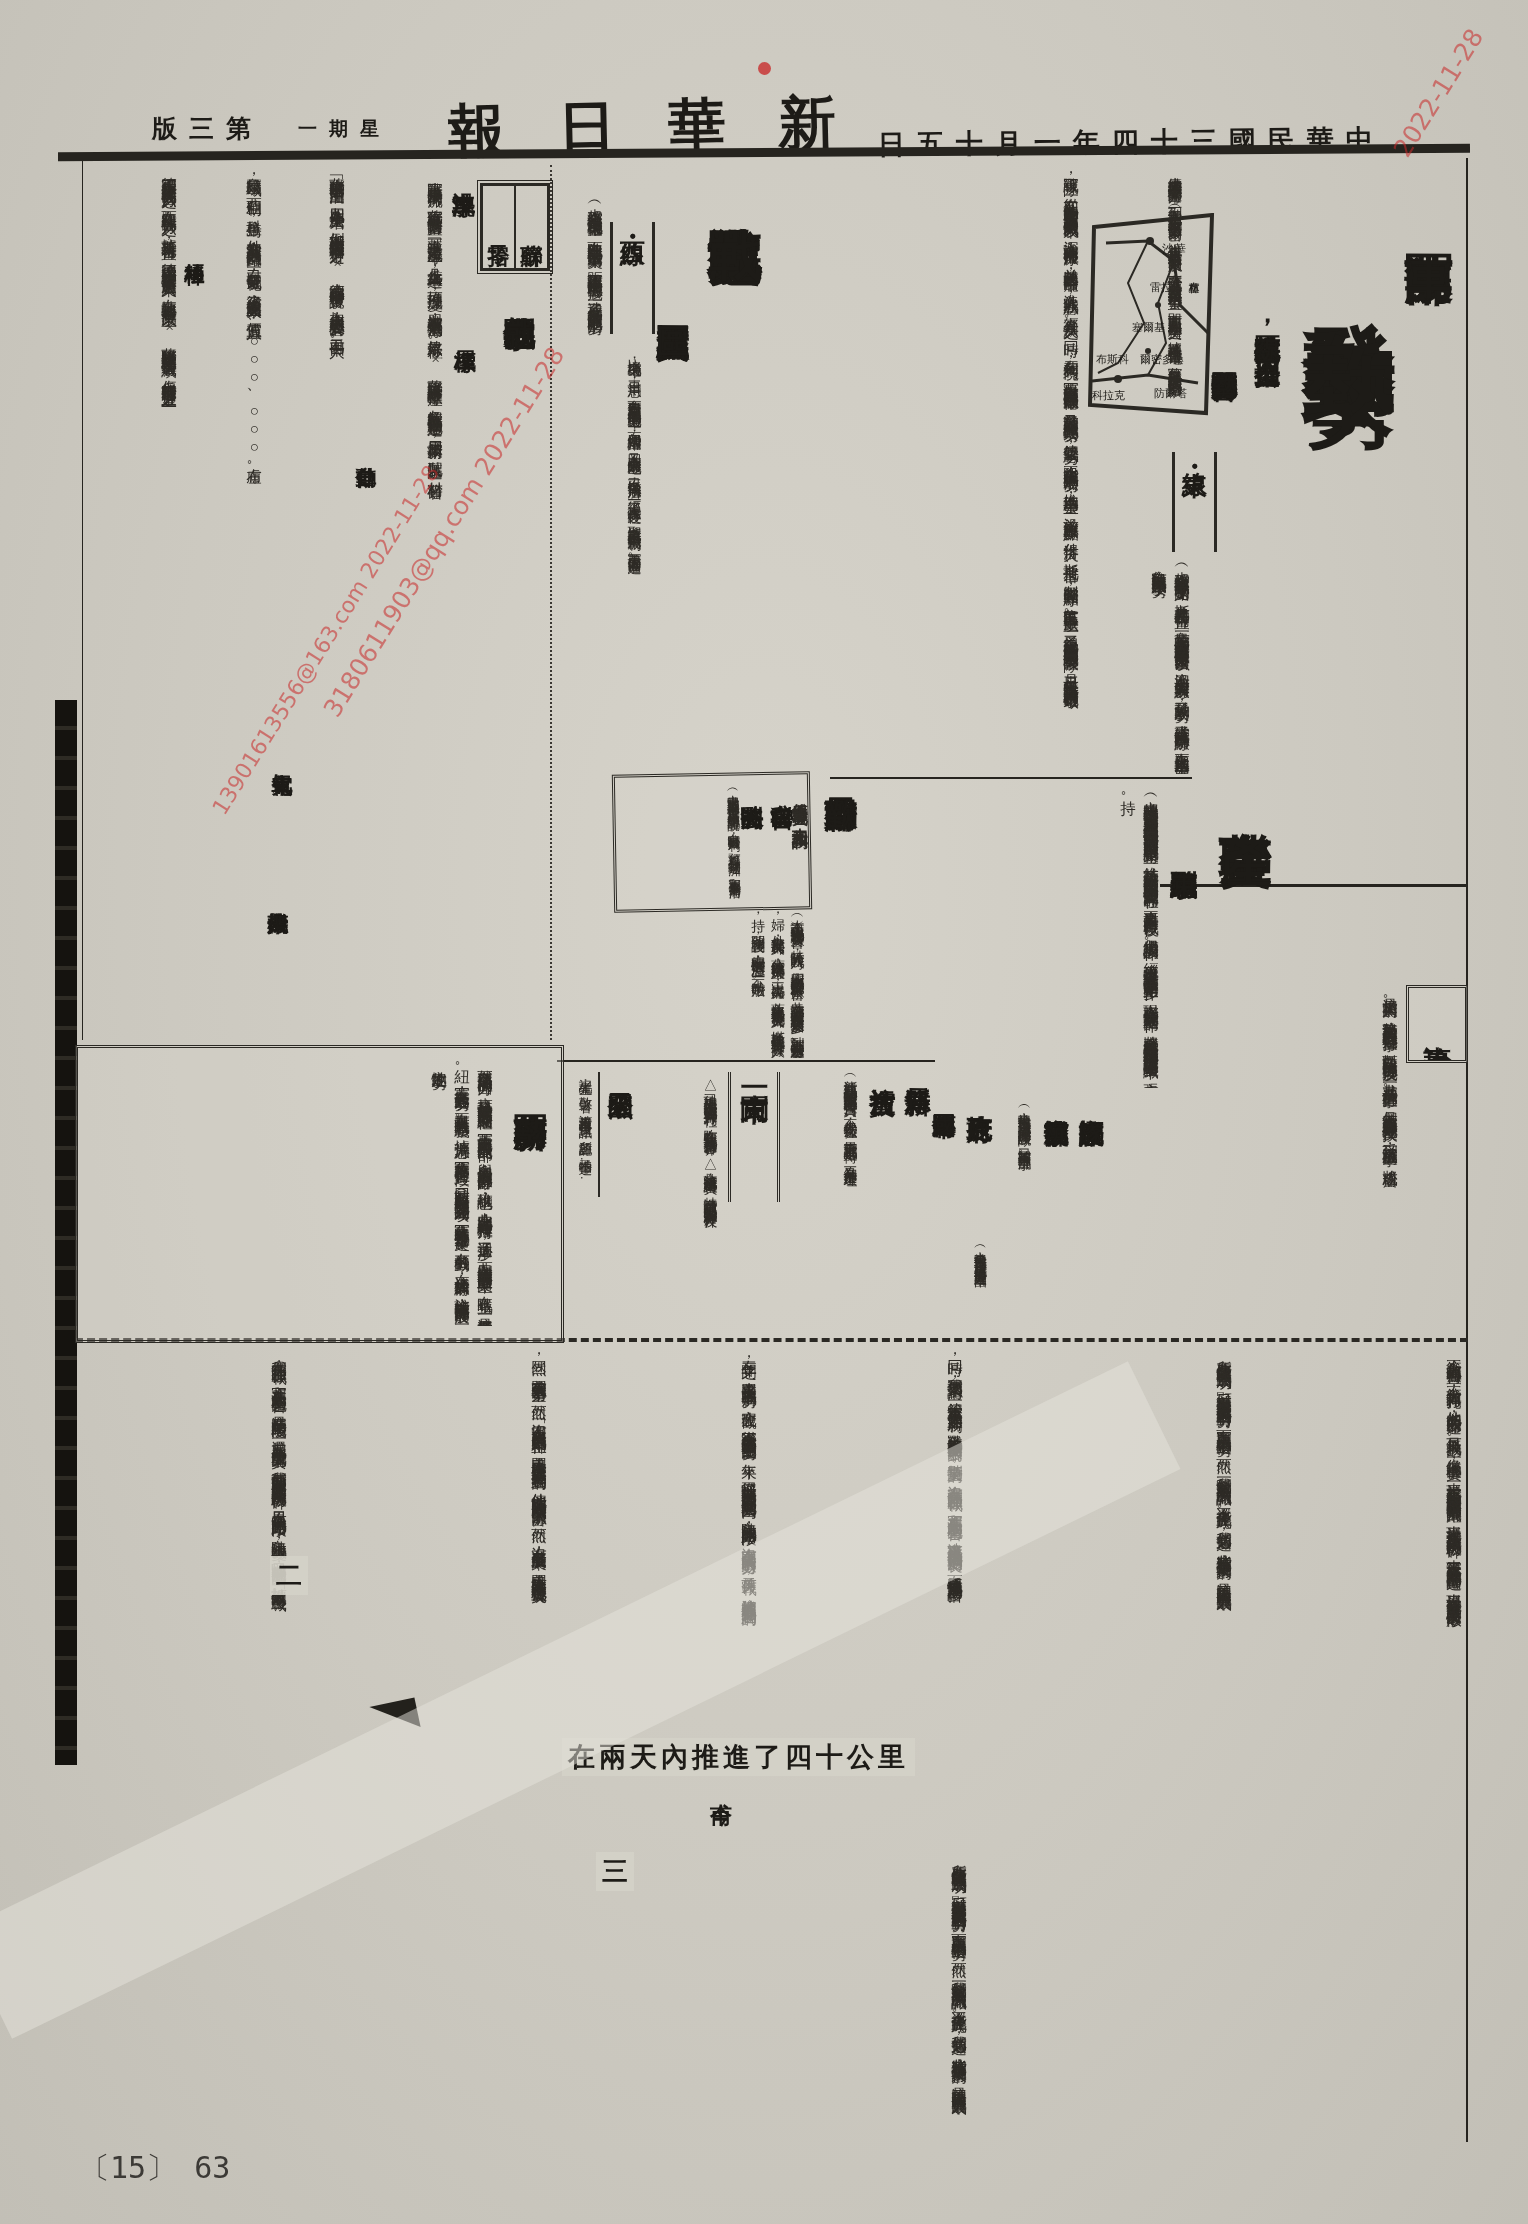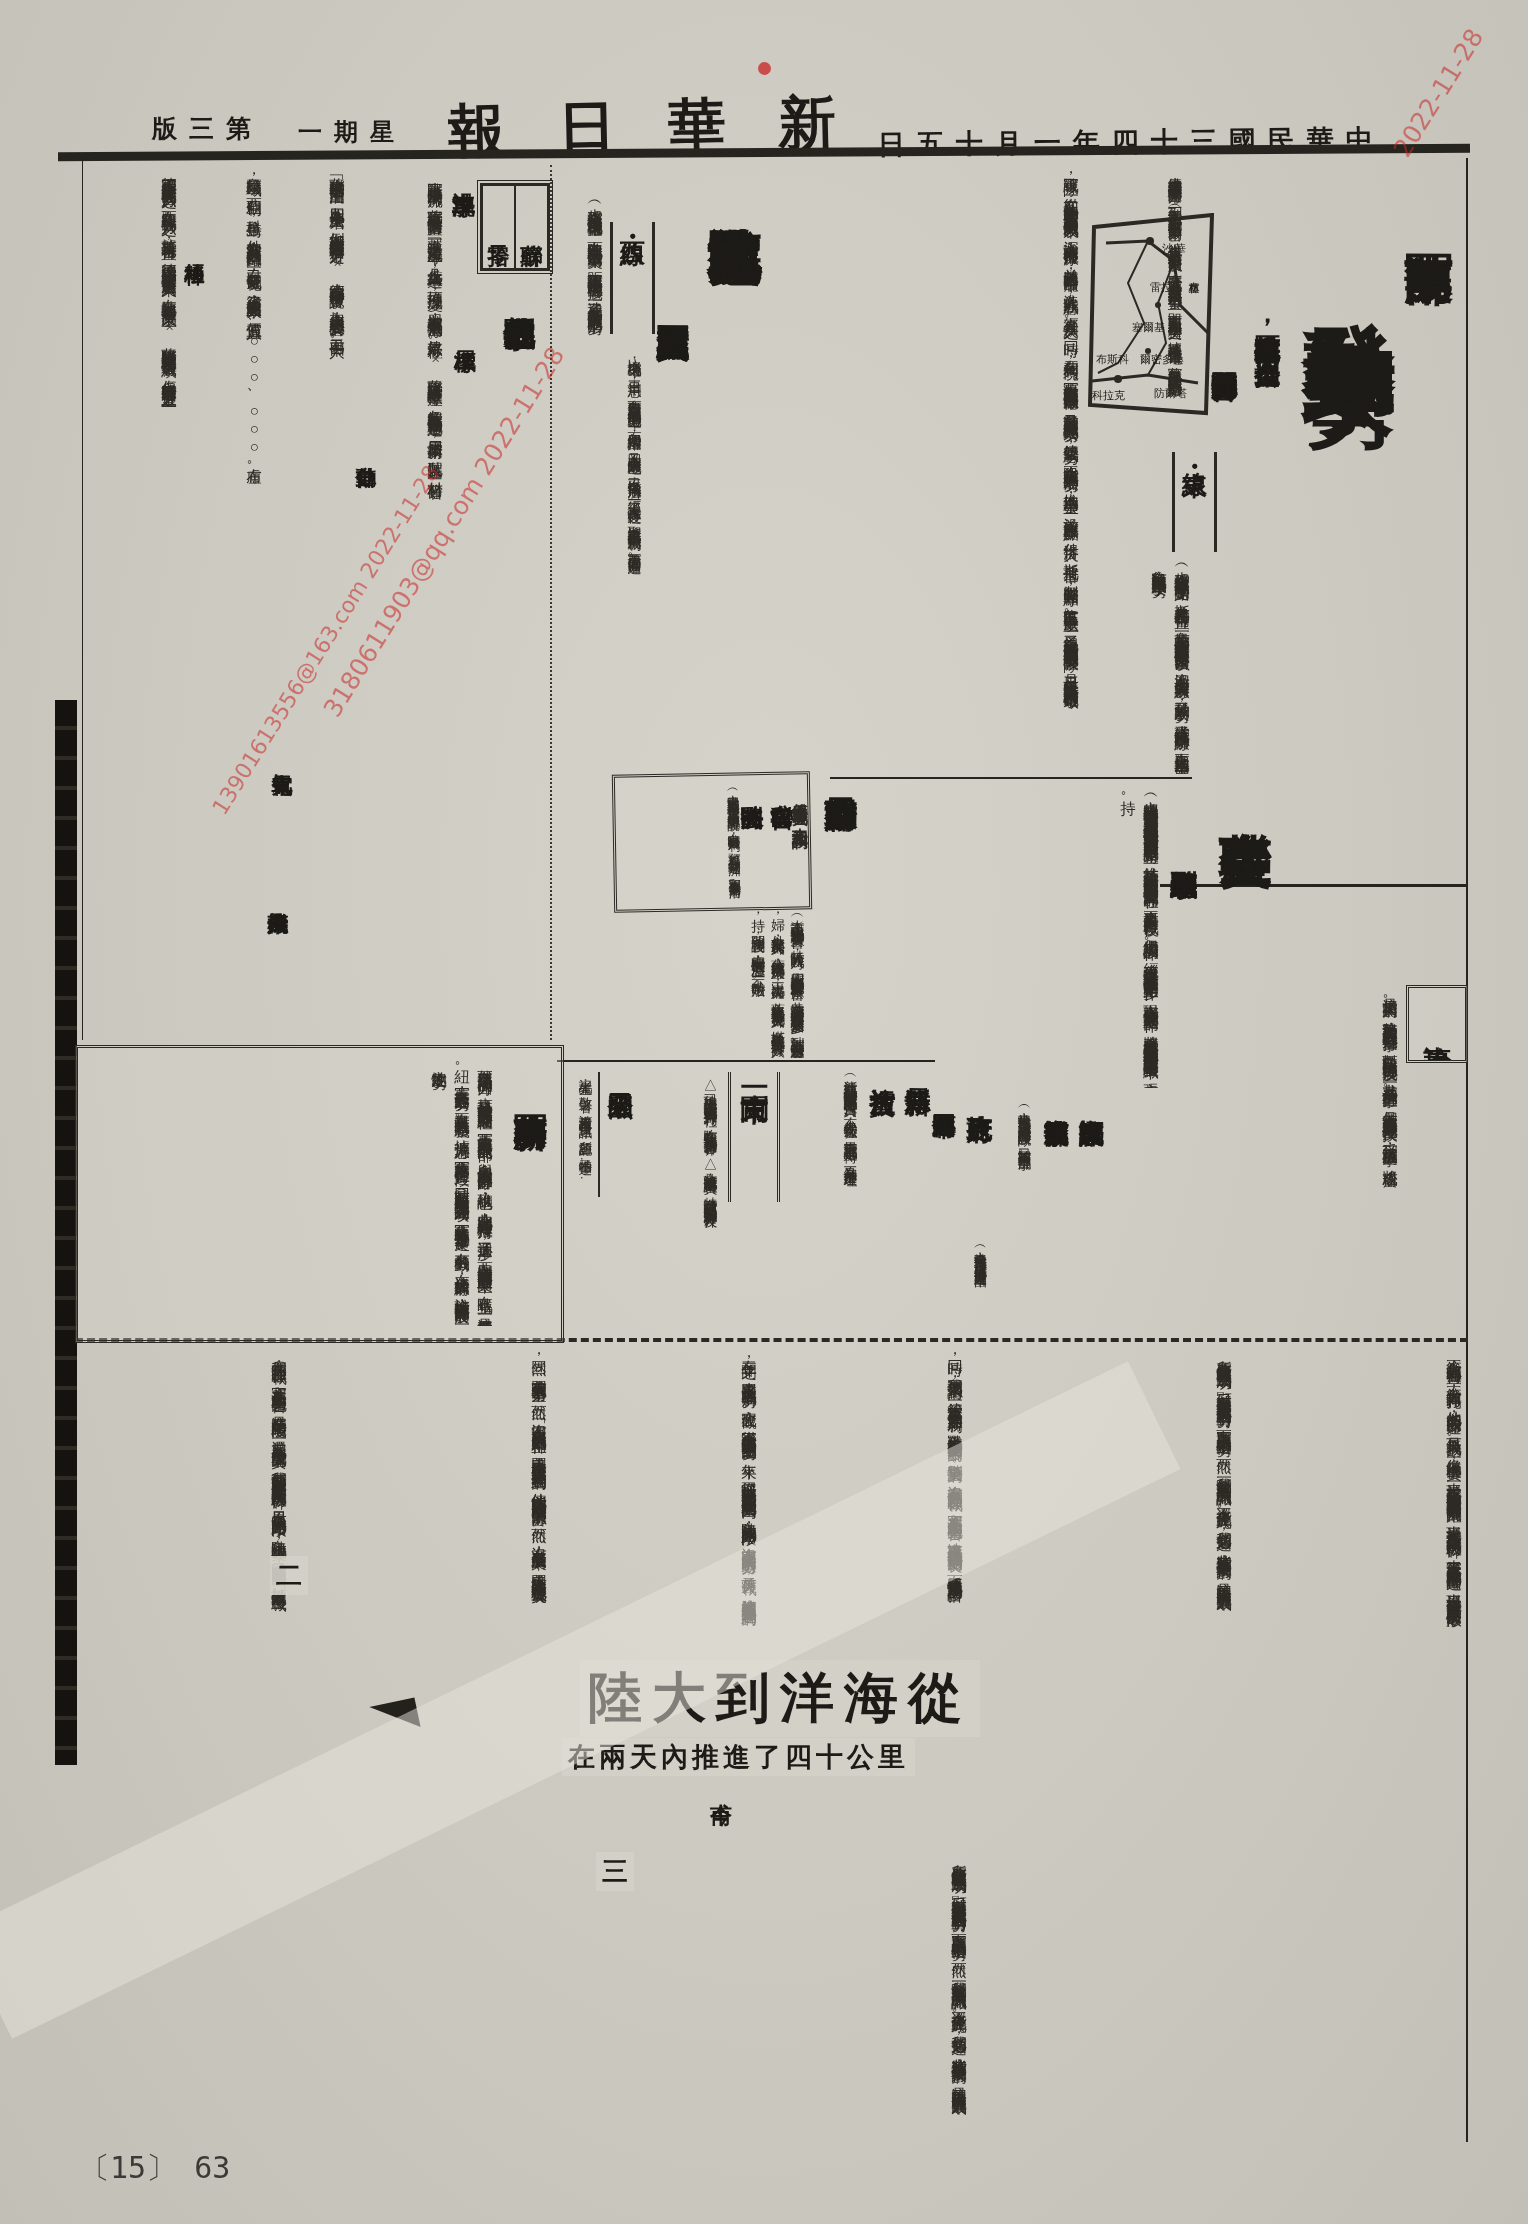--- a/index.html
+++ b/index.html
@@ -24,21 +24,21 @@
   .gridbox .cell{flex:1;display:flex;align-items:center;justify-content:center;
       font-weight:bold;font-size:24px;border:1px solid #2b2924;color:#1d1b17;}
 </style>
 </head>
 <body>
 
 <div id="page">
 
   <div class="blk hh" style="left:448px;top:88px;font-size:58px;letter-spacing:52px;transform:rotate(-1.3deg);font-weight:900;">報日華新</div>
   <div class="blk hh" style="left:878px;top:124px;font-size:27px;letter-spacing:12px;font-weight:bold;transform:rotate(-0.6deg);">日五十月一年四十三國民華中</div>
-  <div class="blk hh" style="left:298px;top:116px;font-size:24px;letter-spacing:12px;">一期星</div>
+  <div class="blk hh" style="left:298px;top:116px;font-size:19px;letter-spacing:12px;">一期星</div>
   <div class="blk hh" style="left:152px;top:112px;font-size:25px;letter-spacing:12px;">版三第</div>
   <div class="blk rule" style="left:58px;top:148px;width:1412px;height:9px;transform:rotate(-0.35deg);"></div>
   <div class="blk" style="left:758px;top:62px;width:13px;height:13px;border-radius:50%;background:rgba(200,45,45,.8);"></div>
 
   <div class="blk rule" style="left:1466px;top:158px;width:2px;height:1984px;"></div>
   <div class="blk" style="left:55px;top:700px;width:22px;height:1065px;background:repeating-linear-gradient(#15130f 0 26px,#2e2b24 26px 30px);"></div>
   <div class="blk rule" style="left:82px;top:160px;width:1px;height:880px;"></div>
   <div class="blk wavy" style="left:550px;top:165px;width:0;height:875px;"></div>
   <div class="blk rule" style="left:830px;top:777px;width:362px;height:2px;"></div>
   <div class="blk rule" style="left:1160px;top:884px;width:308px;height:3px;"></div>
@@ -145,21 +145,20 @@
   </div>
 
   <div class="blk v" style="left:1245px;top:1348px;width:220px;height:788px;">不管敵人如何無恥宣傳，不管敵人如何掙扎，他的必然失敗的命運，是無可挽救的。像鐵一樣的事實，表現於一年來美軍由吉爾貝特到菲律賓羣島的數千哩的飛躍！表現於塞班和帛琉島上敵人頑抗的被粉碎，表現於美軍在新幾內亞北岸的不斷躍進，表現於日寇在菲律賓海上出動全力反擊的慘敗。</div>
   <div class="blk v" style="left:975px;top:1348px;width:260px;height:788px;">所有這些煇煌的戰略戰術上的成功，顯示着日寇半壁的海上優勢已化爲目前的絕對劣勢，而美軍則已取得絕對的優勢。然而，我們對於一年來美軍勝利的認識，還不能僅止於此。我們必須知道，這些勝利都不是輕易得來的，這是美國全國人民作戰努力的成果。</div>
   <div class="blk v" style="left:770px;top:1348px;width:196px;height:500px;">同時，我們更須要認清，儘管一年來美軍在太平洋上節節勝利，戰爭的進行還是長期而艱苦的，特別重要的，沒有我們在大陸上加強作戰，和美軍在海上的攻勢相配合，遠東戰爭可能拖得比我們預期的更長，而犧牲也要超過預期的許多倍。</div>
   <div class="blk v" style="left:560px;top:1348px;width:200px;height:300px;">在三年之間，美國在太平洋上的戰爭局勢，完全改觀。從海空軍的劣勢轉變爲完全的優勢，一年來，從摧毀日寇外圍的「海上長城」一直進到他防禦圈內，向陸上決戰的開始階段，沒有美國全國人民的一致努力，英勇作戰，這樣的輝煌成就是不容易達到的。</div>
   <div class="blk v" style="left:300px;top:1348px;width:250px;height:788px;">固然，美國有強大的軍事力量；然而，沒有「四大自由」所代表的民主精神，美國人民這樣空前巨大的工業是不容易達到的，使他能够在短短時間內造成空前巨大的富源，然而，沒有着高度發展的工業，美國人民打敗敵人的意志也無從實現。</div>
   <div class="blk v" style="left:85px;top:1348px;width:205px;height:788px;">我們在大陸上加強作戰，和美軍在海上的攻勢相配合，這是在開始的階段呢？還是一九四五年所能完成的事實？我們所面對的現狀和明多羅島上的敵人殘抗的被粉碎，早日在中原決戰的開始階段，向陸上決戰轉變，毀日寇外圍的防禦，打破敵人的「海上長城」。</div>
   <div class="blk v" style="left:640px;top:1852px;width:330px;height:284px;">所有這些煇煌的戰略戰術上的成功，顯示着日寇半壁的海上優勢已化爲目前的絕對劣勢，而美軍則已取得絕對的優勢。然而，我們對於一年來美軍勝利的認識，還不能僅止於此。我們必須知道，這些勝利都不是輕易得來的，這是美國全國人民作戰努力的成果。</div>
 
-  <div class="blk hh" style="left:580px;top:1660px;font-size:54px;letter-spacing:10px;background:rgba(212,209,200,.9);padding:2px 8px;">陸大到洋海從</div>
   <div class="blk hh" style="left:562px;top:1738px;font-size:27px;letter-spacing:4px;background:rgba(212,209,200,.9);padding:1px 6px;">在兩天內推進了四十公里</div>
   <div class="blk vh" style="left:706px;top:1786px;height:62px;font-size:22px;">今甫</div>
   <div class="blk hh" style="left:270px;top:1556px;font-size:26px;background:rgba(212,209,200,.9);padding:2px 6px;">二</div>
   <div class="blk hh" style="left:596px;top:1852px;font-size:26px;background:rgba(212,209,200,.9);padding:2px 6px;">三</div>
 
   <div class="tri" style="left:372px;top:1702px;border-width:0 46px 30px 0;border-color:transparent #23211c transparent transparent;transform:rotate(-12deg);"></div>
   <div class="blk" style="left:-80px;top:1640px;width:1300px;height:120px;background:rgba(229,227,219,.5);transform:rotate(-26deg);pointer-events:none;"></div>
 
   <div class="blk" style="left:80px;top:2148px;font-size:30px;color:#3c3a36;font-family:'DejaVu Sans Mono',monospace;">〔15〕 63</div>
 

